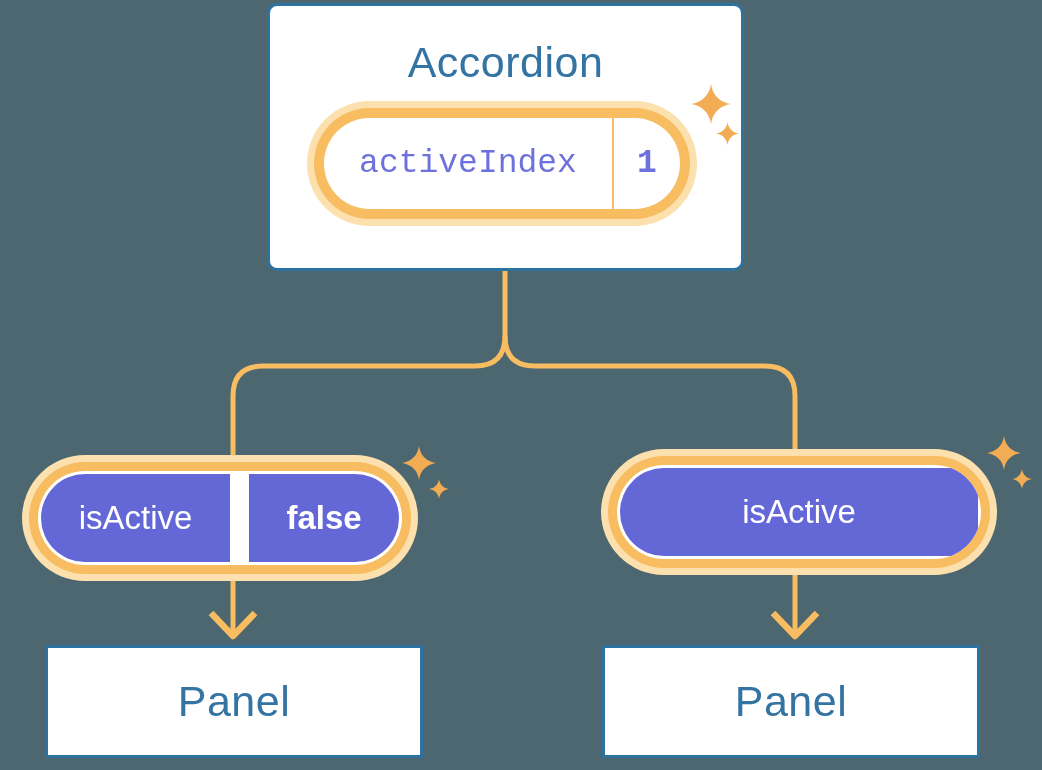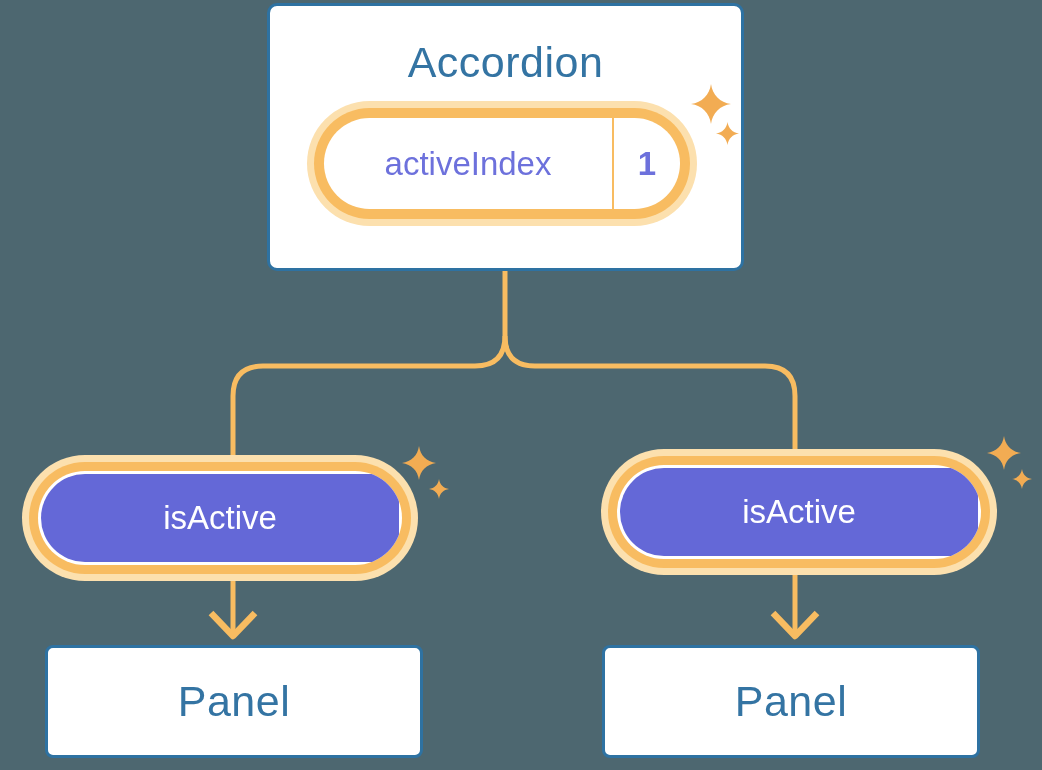--- a/index.html
+++ b/index.html
@@ -39,21 +39,21 @@
     z-index: 2;
   }
   .accordion-box {
     left: 267px; top: 3px;
     width: 477px; height: 268px;
     border-radius: 10px;
   }
   .panel-box {
     width: 378px; height: 113px;
     top: 645px;
-    border-radius: 8px;
+    border-radius: 0;
     display: flex; align-items: center; justify-content: center;
   }
   .panel-box.left { left: 45px; }
   .panel-box.right { left: 602px; }
 
   .heading {
     color: var(--heading_text);
     font-size: 43px;
     font-weight: 500;
     letter-spacing: 0.5px;
@@ -81,21 +81,21 @@
     background: var(--white);
     border-radius: 999px;
     height: 100%;
     display: flex;
     align-items: stretch;
     overflow: hidden;
   }
 
   
   .state-pill { left: 307px; top: 101px; width: 390px; height: 125px; }
-  .state-pill .pill-ring { padding: 10px; }
+  .state-pill .pill-ring { padding: 10px; font-family: Liberation Mono, monospace; }
   .state-pill .seg {
     display: flex; align-items: center; justify-content: center;
     color: var(--purple_text);
     font-size: 33px;
   }
   .state-pill .seg.name { flex: 1; }
   .state-pill .seg.value { width: 66px; font-weight: bold; }
   .state-pill .divider { width: 2px; background: var(--orange); }
 
   
@@ -146,20 +146,21 @@
         <div class="divider"></div>
         <div class="seg value">1</div>
       </div>
     </div>
   </div>
 
   <div class="pill-glow prop-pill left">
     <div class="pill-ring">
       <div class="pill-inner">
         <div class="seg name">isActive</div>
+        <div class="seg value">false</div>
       </div>
     </div>
   </div>
 
   <div class="pill-glow prop-pill right">
     <div class="pill-ring">
       <div class="pill-inner">
         <div class="seg name">isActive</div>
       </div>
     </div>

